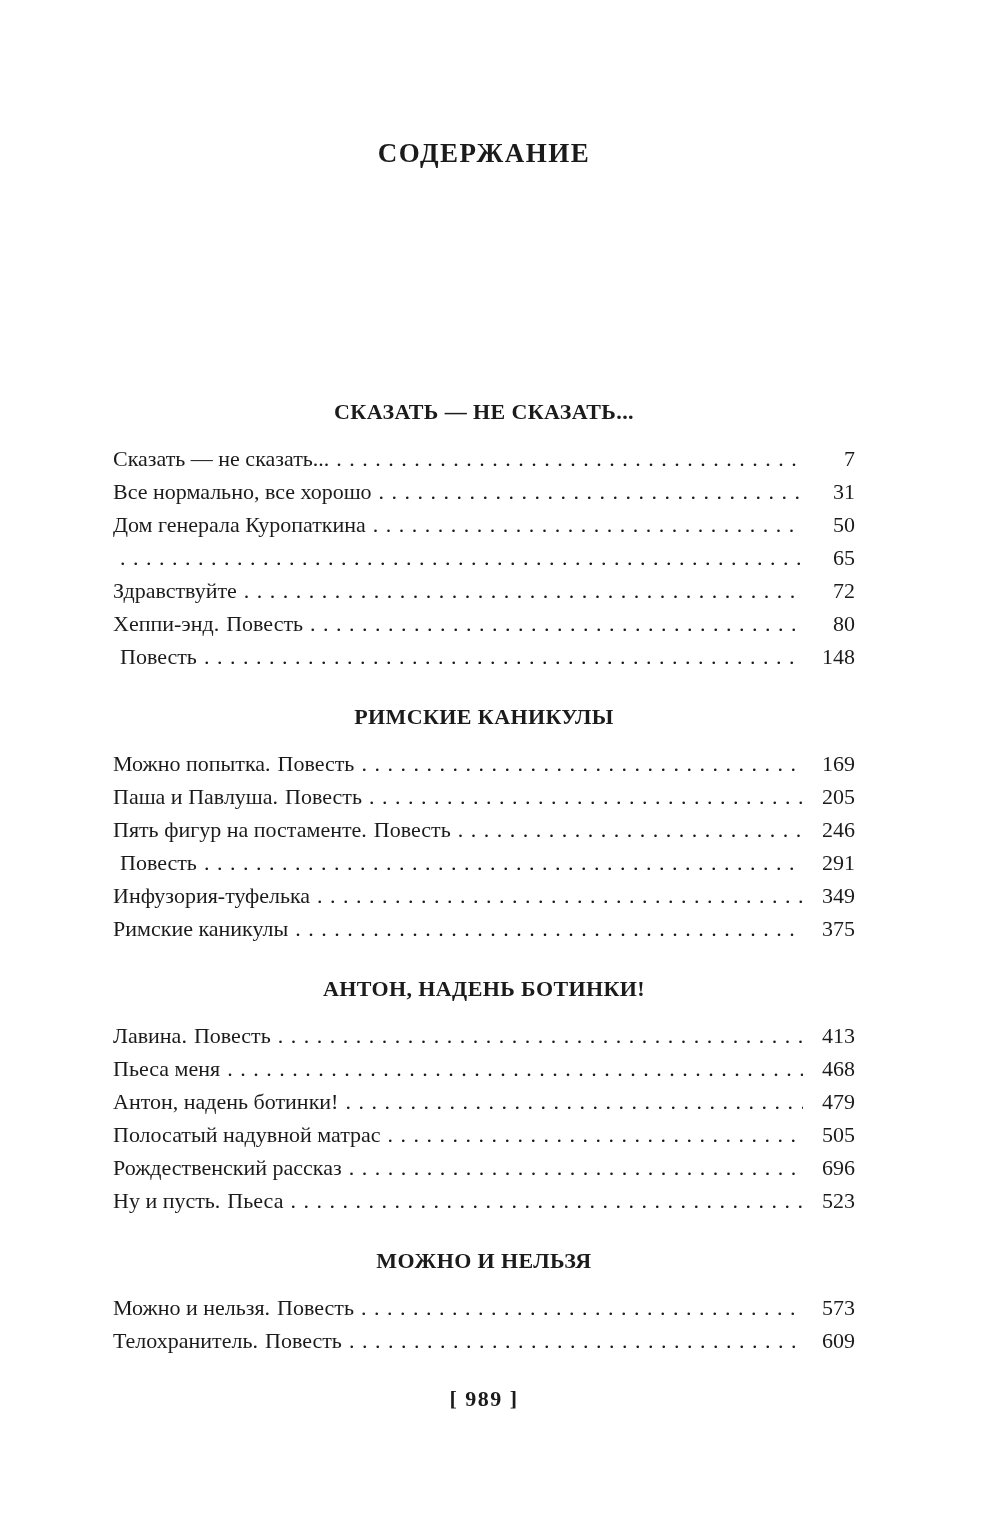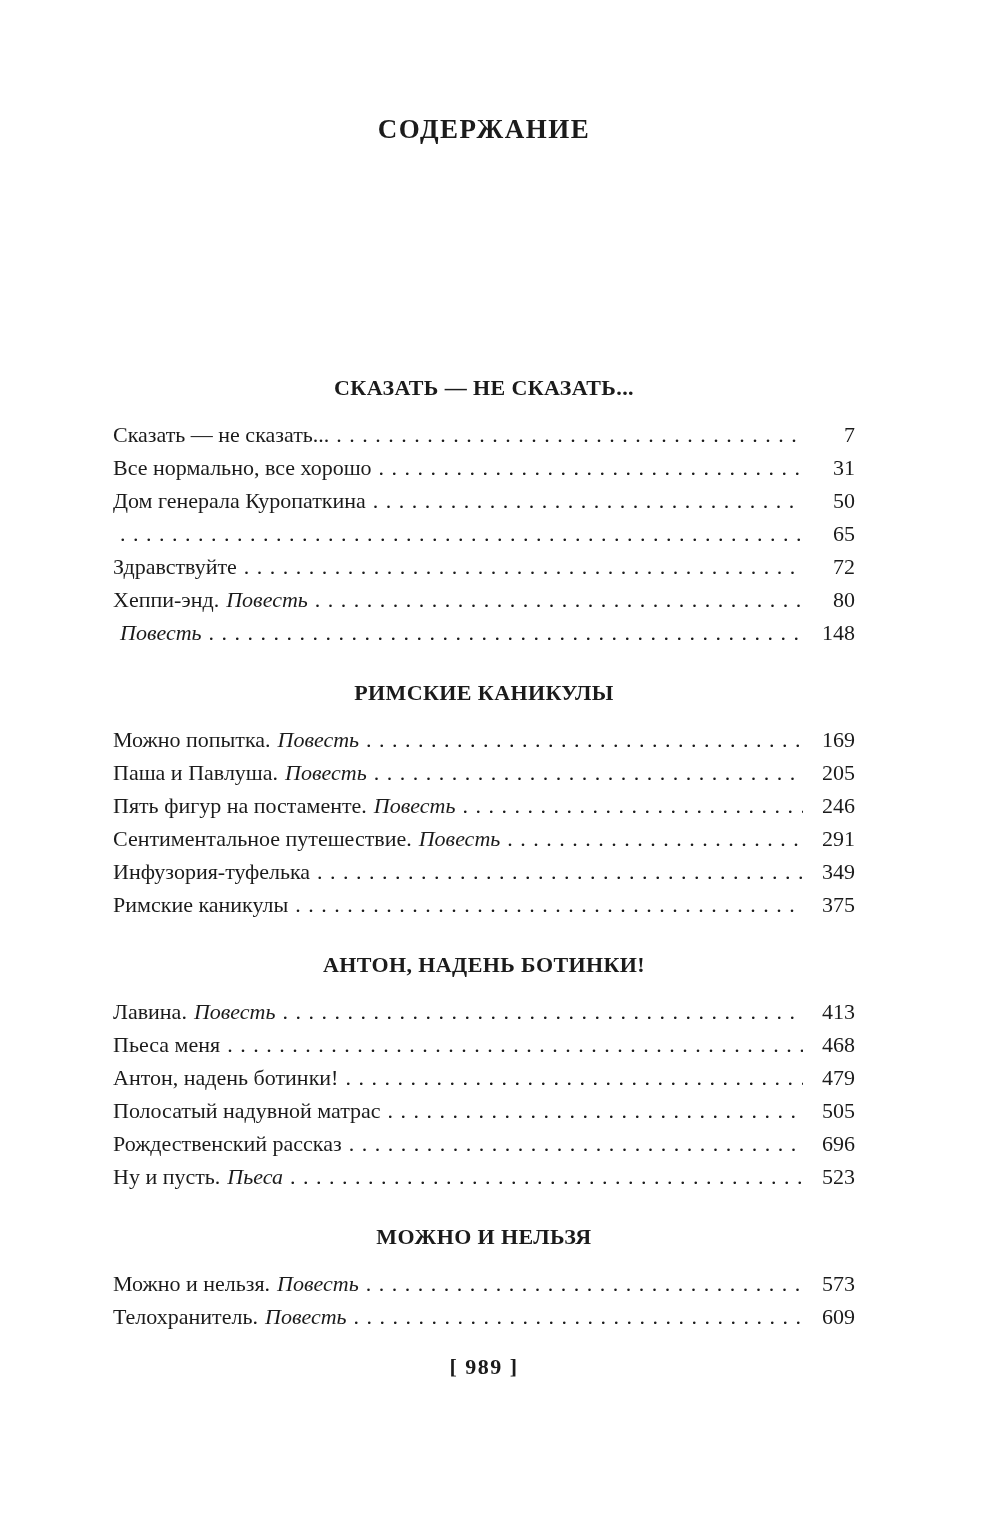--- a/index.html
+++ b/index.html
@@ -20,20 +20,21 @@
   .content {
     padding: 0 145px 0 113px; 
   }
   .book-title {
     padding-top: 112px;
     text-align: center;
     font-size: 27px;
     line-height: 34px;
     font-weight: bold;
     letter-spacing: 1.5px;
+    margin-top: 24px;
   }
   .section-heading {
     text-align: center;
     font-size: 22px;
     line-height: 28px;
     font-weight: bold;
     letter-spacing: 0.4px;
     margin: 30px 0 16px 0;
   }
   .section-heading.first {
@@ -45,39 +46,38 @@
     align-items: baseline;
     font-size: 22px;
     line-height: 33px;
     white-space: nowrap;
   }
   .entry-title {
     flex: none;
   }
   .entry-genre {
     flex: none;
-    font-style: italic;
     margin-left: 7px;
   }
   .entry-genre:empty { display: none; margin: 0; }
   .dots {
     flex: 1 1 auto;
     overflow: hidden;
     white-space: nowrap;
     letter-spacing: 1px;
     margin-left: 7px;
     margin-right: 6px;
   }
   .entry-page {
     flex: none;
     min-width: 46px;
     text-align: right;
   }
   .footer-folio {
-    margin-top: 20px;
+    margin-top: 28px;
     text-align: center;
     font-size: 22px;
     line-height: 28px;
     font-weight: bold;
     letter-spacing: 1.5px;
   }
 </style>
 </head>
 <body>
 
@@ -156,21 +156,20 @@
   </div>
 
   <div class="entry">
     <span class="entry-title">Пять фигур на постаменте.</span>
     <span class="entry-genre">Повесть</span>
     <span class="dots">. . . . . . . . . . . . . . . . . . . . . . . . . . . . . . . . . . . . . . . . . . . . . . . . . . . . . . . . . . . . . . . . . . . . . . . . . . . . . . . . . . . . . . . . . . </span>
     <span class="entry-page">246</span>
   </div>
 
   <div class="entry">
-    <span class="entry-title">Сентиментальное путешествие.</span>
     <span class="entry-genre">Повесть</span>
     <span class="dots">. . . . . . . . . . . . . . . . . . . . . . . . . . . . . . . . . . . . . . . . . . . . . . . . . . . . . . . . . . . . . . . . . . . . . . . . . . . . . . . . . . . . . . . . . . </span>
     <span class="entry-page">291</span>
   </div>
 
   <div class="entry">
     <span class="entry-title">Инфузория-туфелька</span>
 
     <span class="dots">. . . . . . . . . . . . . . . . . . . . . . . . . . . . . . . . . . . . . . . . . . . . . . . . . . . . . . . . . . . . . . . . . . . . . . . . . . . . . . . . . . . . . . . . . . </span>
     <span class="entry-page">349</span>

